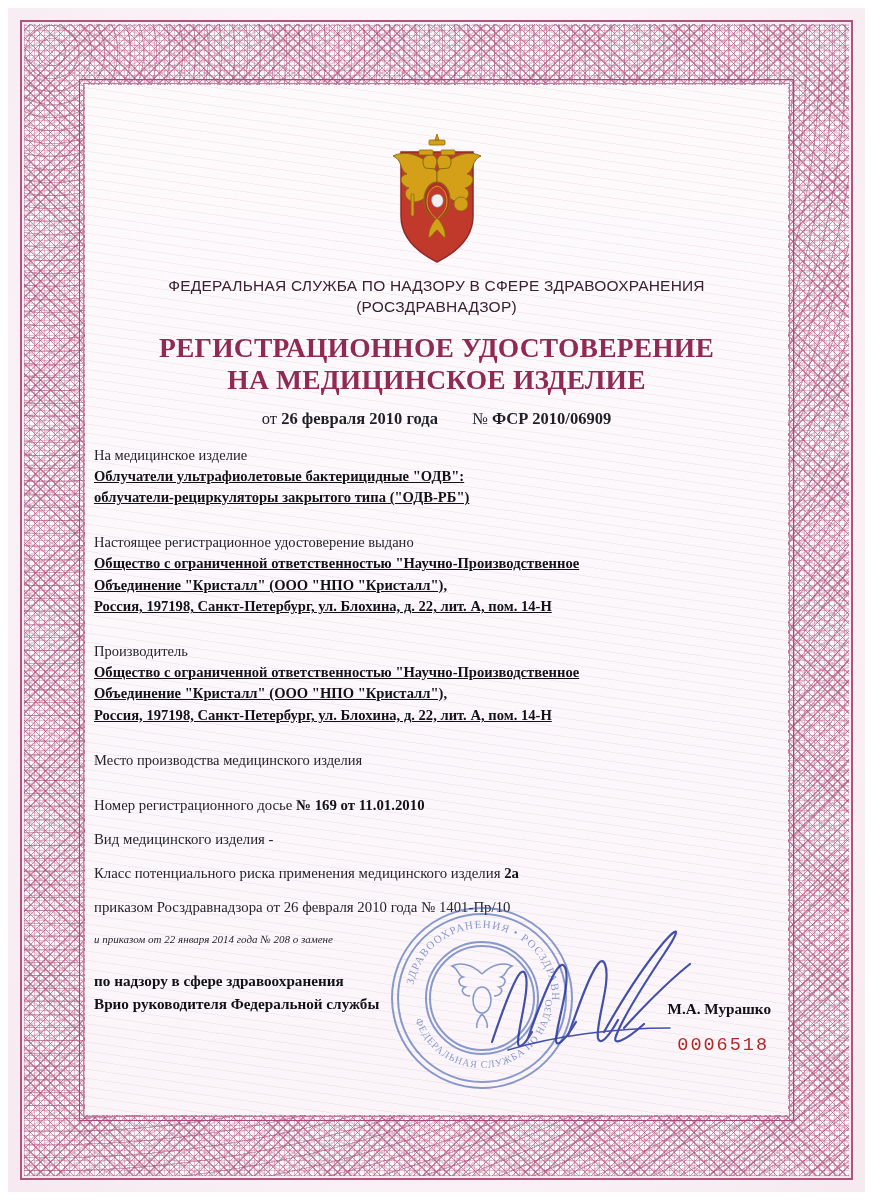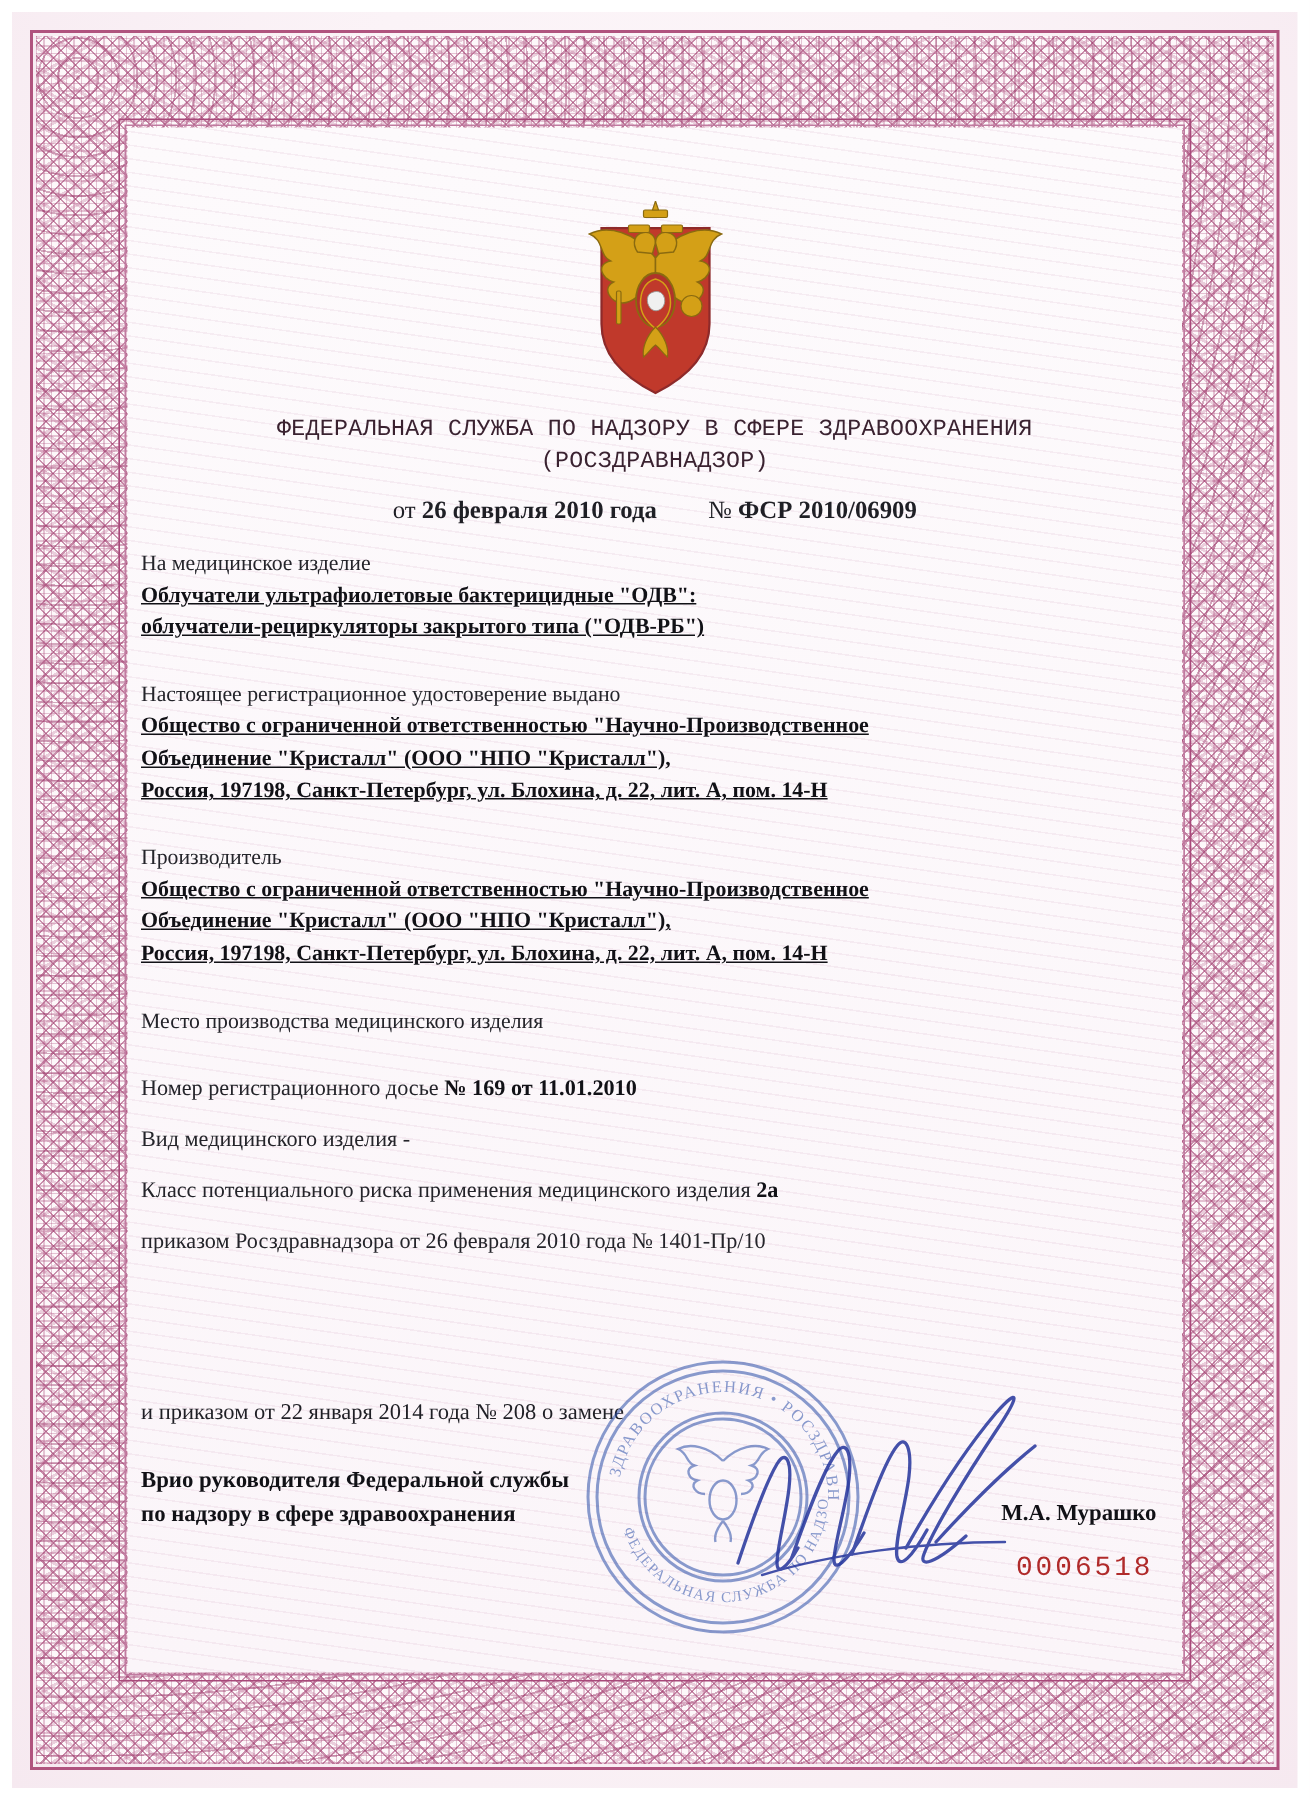--- a/index.html
+++ b/index.html
@@ -113,21 +113,21 @@
   .emblem {
     width: 100%;
     text-align: center;
     margin-top: 40px;
     height: 136px;
   }
   .emblem svg { display: inline-block; }
 
   .agency {
     text-align: center;
-    font-family: Liberation Mono, monospace;
+    font-family: Liberation Sans, sans-serif;
     font-size: 15.5px;
     letter-spacing: 0.2px;
     color: #3a2230;
     line-height: 1.35;
     margin-top: 6px;
   }
   .agency .line2 { font-size: 15.5px; }
 
   .title {
     text-align: center;
@@ -183,23 +183,24 @@
   }
 
   
   .footer {
     position: absolute;
     left: 0;
     top: 838px;
     width: 685px;
   }
   .amendment {
-    font-size: 15px;
+    font-size: 11px;
     line-height: 1.45;
     color: #1f1f25;
+    font-style: italic;
   }
   .signatory {
     margin-top: 22px;
     font-size: 15.2px;
     font-weight: bold;
     line-height: 1.5;
     color: #111116;
     width: 400px;
   }
   .signer-name {
@@ -286,20 +287,24 @@
           <circle cx="90" cy="70" r="7"></circle>
         </g>
       </svg>
     </div>
 
     <div class="agency">
       <div>ФЕДЕРАЛЬНАЯ СЛУЖБА ПО НАДЗОРУ В СФЕРЕ ЗДРАВООХРАНЕНИЯ</div>
       <div class="line2">(РОСЗДРАВНАДЗОР)</div>
     </div>
 
+    <div class="title">
+      <div>РЕГИСТРАЦИОННОЕ УДОСТОВЕРЕНИЕ</div>
+      <div>НА МЕДИЦИНСКОЕ ИЗДЕЛИЕ</div>
+    </div>
 
     <div class="docline">
       <span>от</span>
       <b>26 февраля 2010 года</b>
       <span class="gap"></span>
       <span>№</span>
       <b>ФСР 2010/06909</b>
     </div>
 
     <div class="body-block">
@@ -400,22 +405,22 @@
             <path d="M24 126 C70 112 130 104 186 104" stroke-width="1.6"></path>
           </g>
         </svg>
       </div>
 
       <div class="amendment">
         <div>и приказом от 22 января 2014 года № 208 о замене</div>
       </div>
 
       <div class="signatory">
+        <div>по надзору в сфере здравоохранения</div>
         <div>Врио руководителя Федеральной службы</div>
-        <div>по надзору в сфере здравоохранения</div>
       </div>
 
       <div class="signer-name">М.А. Мурашко</div>
       <div class="serial">0006518</div>
     </div>
 
   </div>
 </div>
 
 </body></html>

